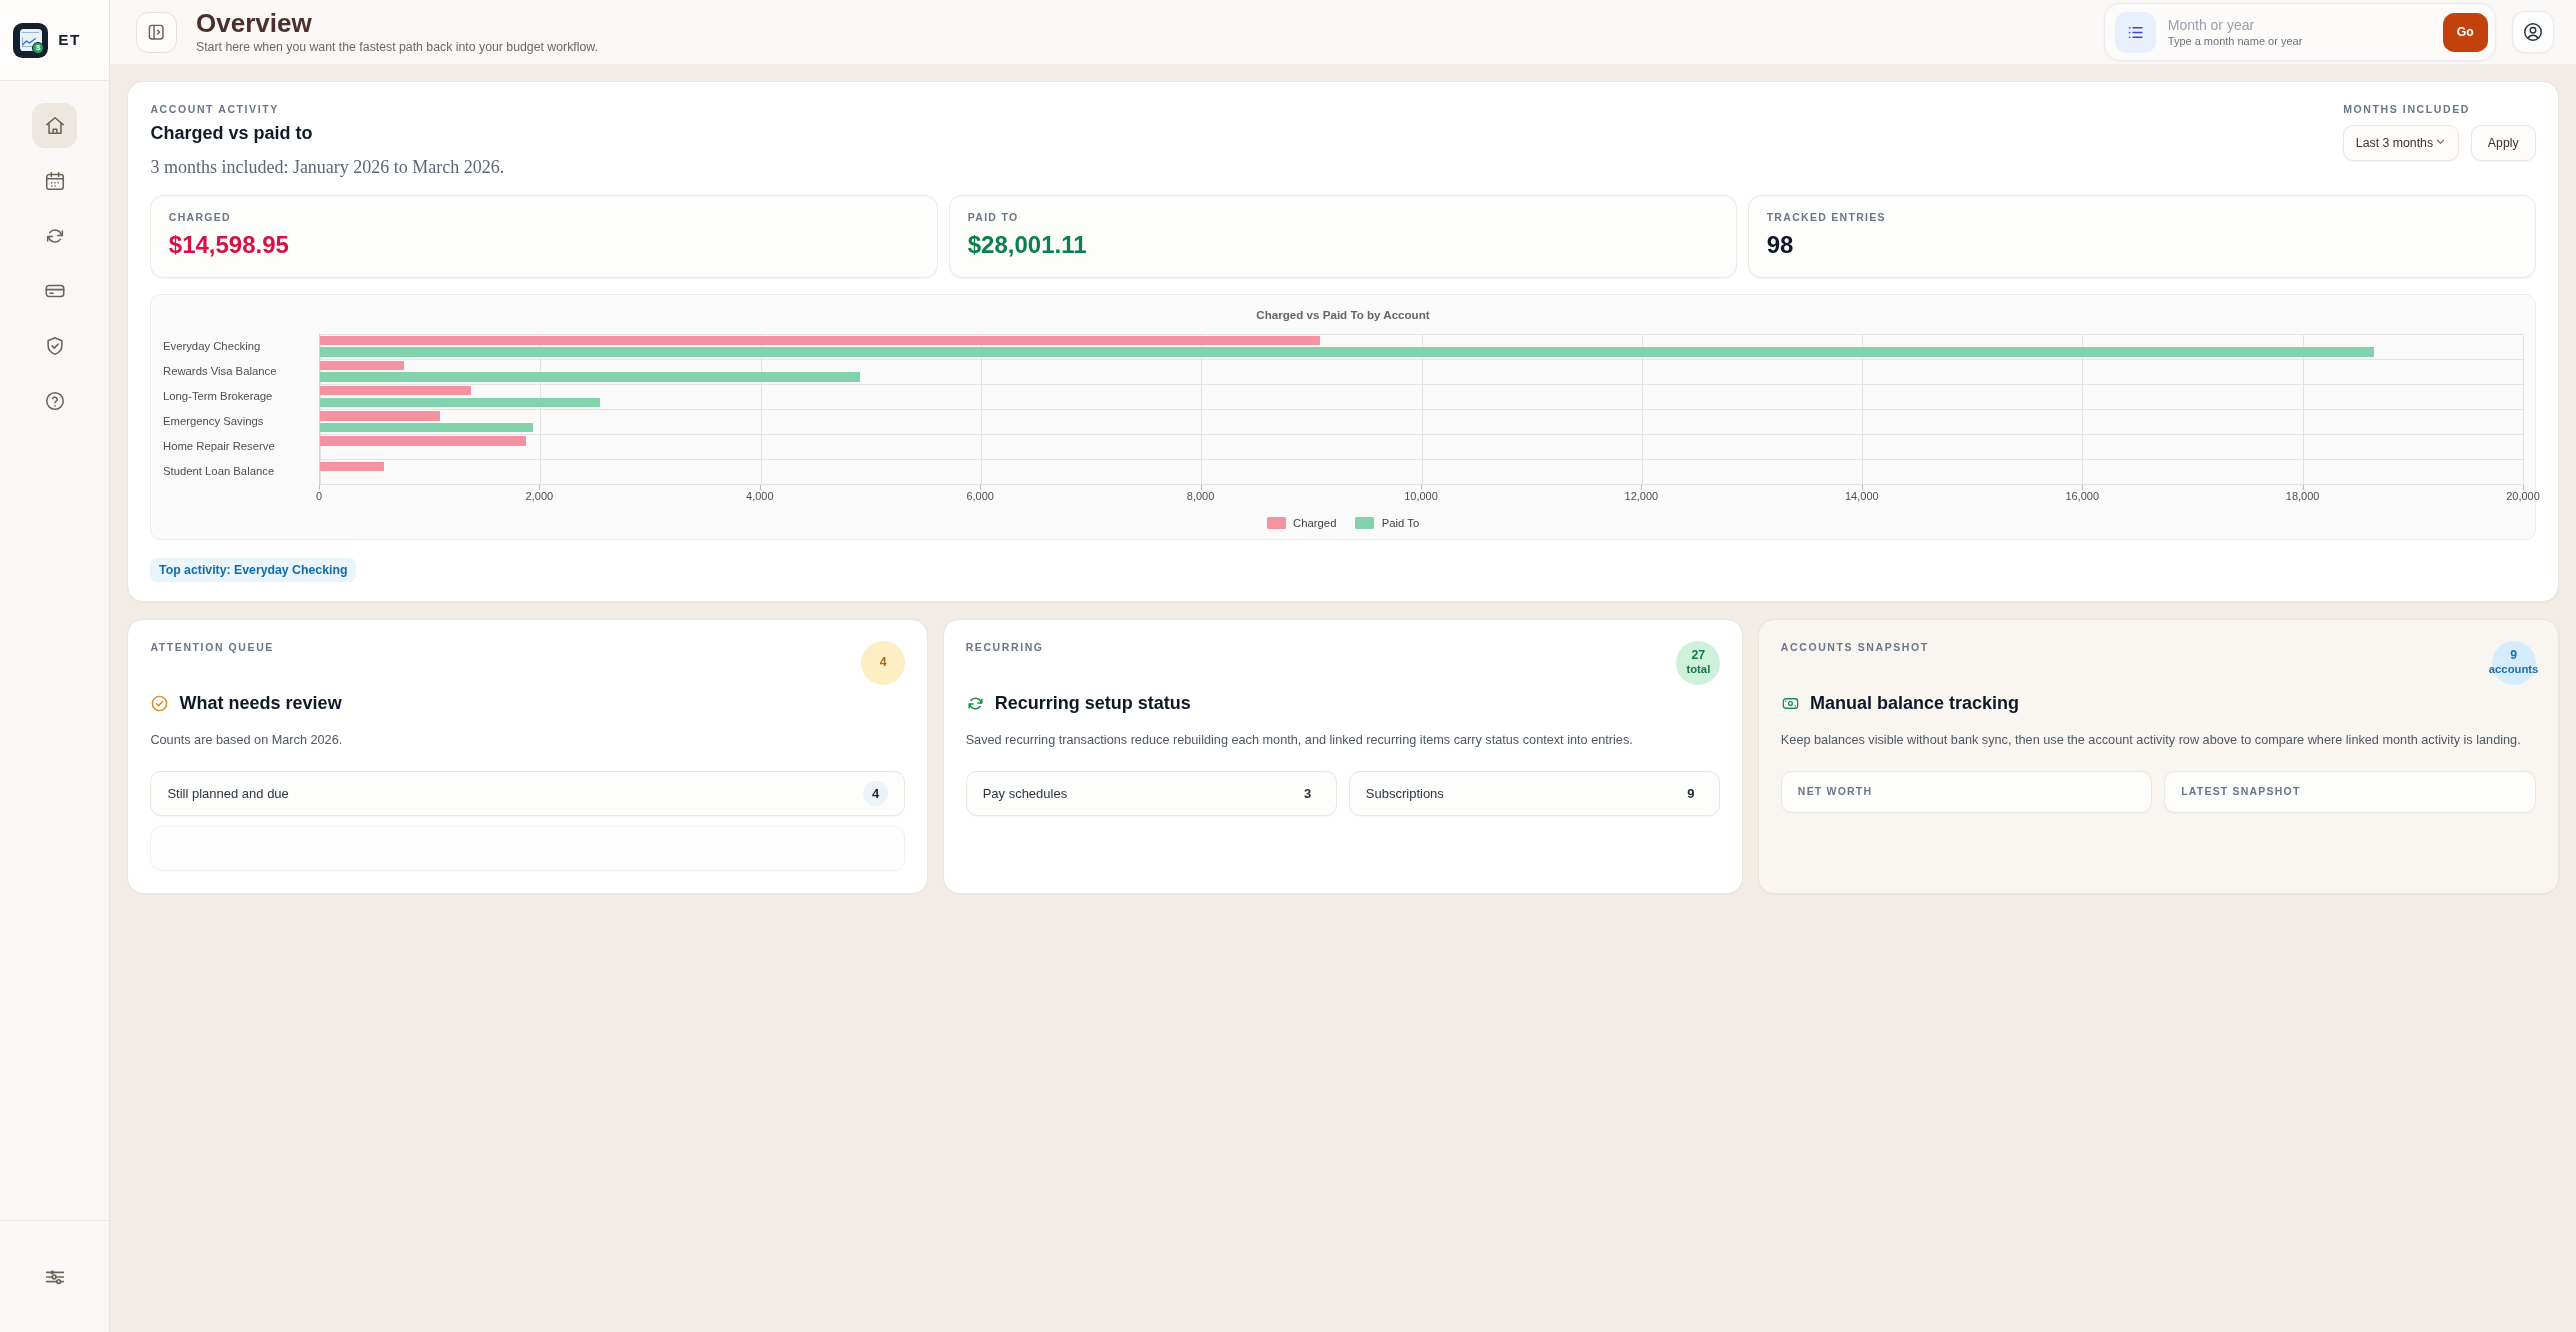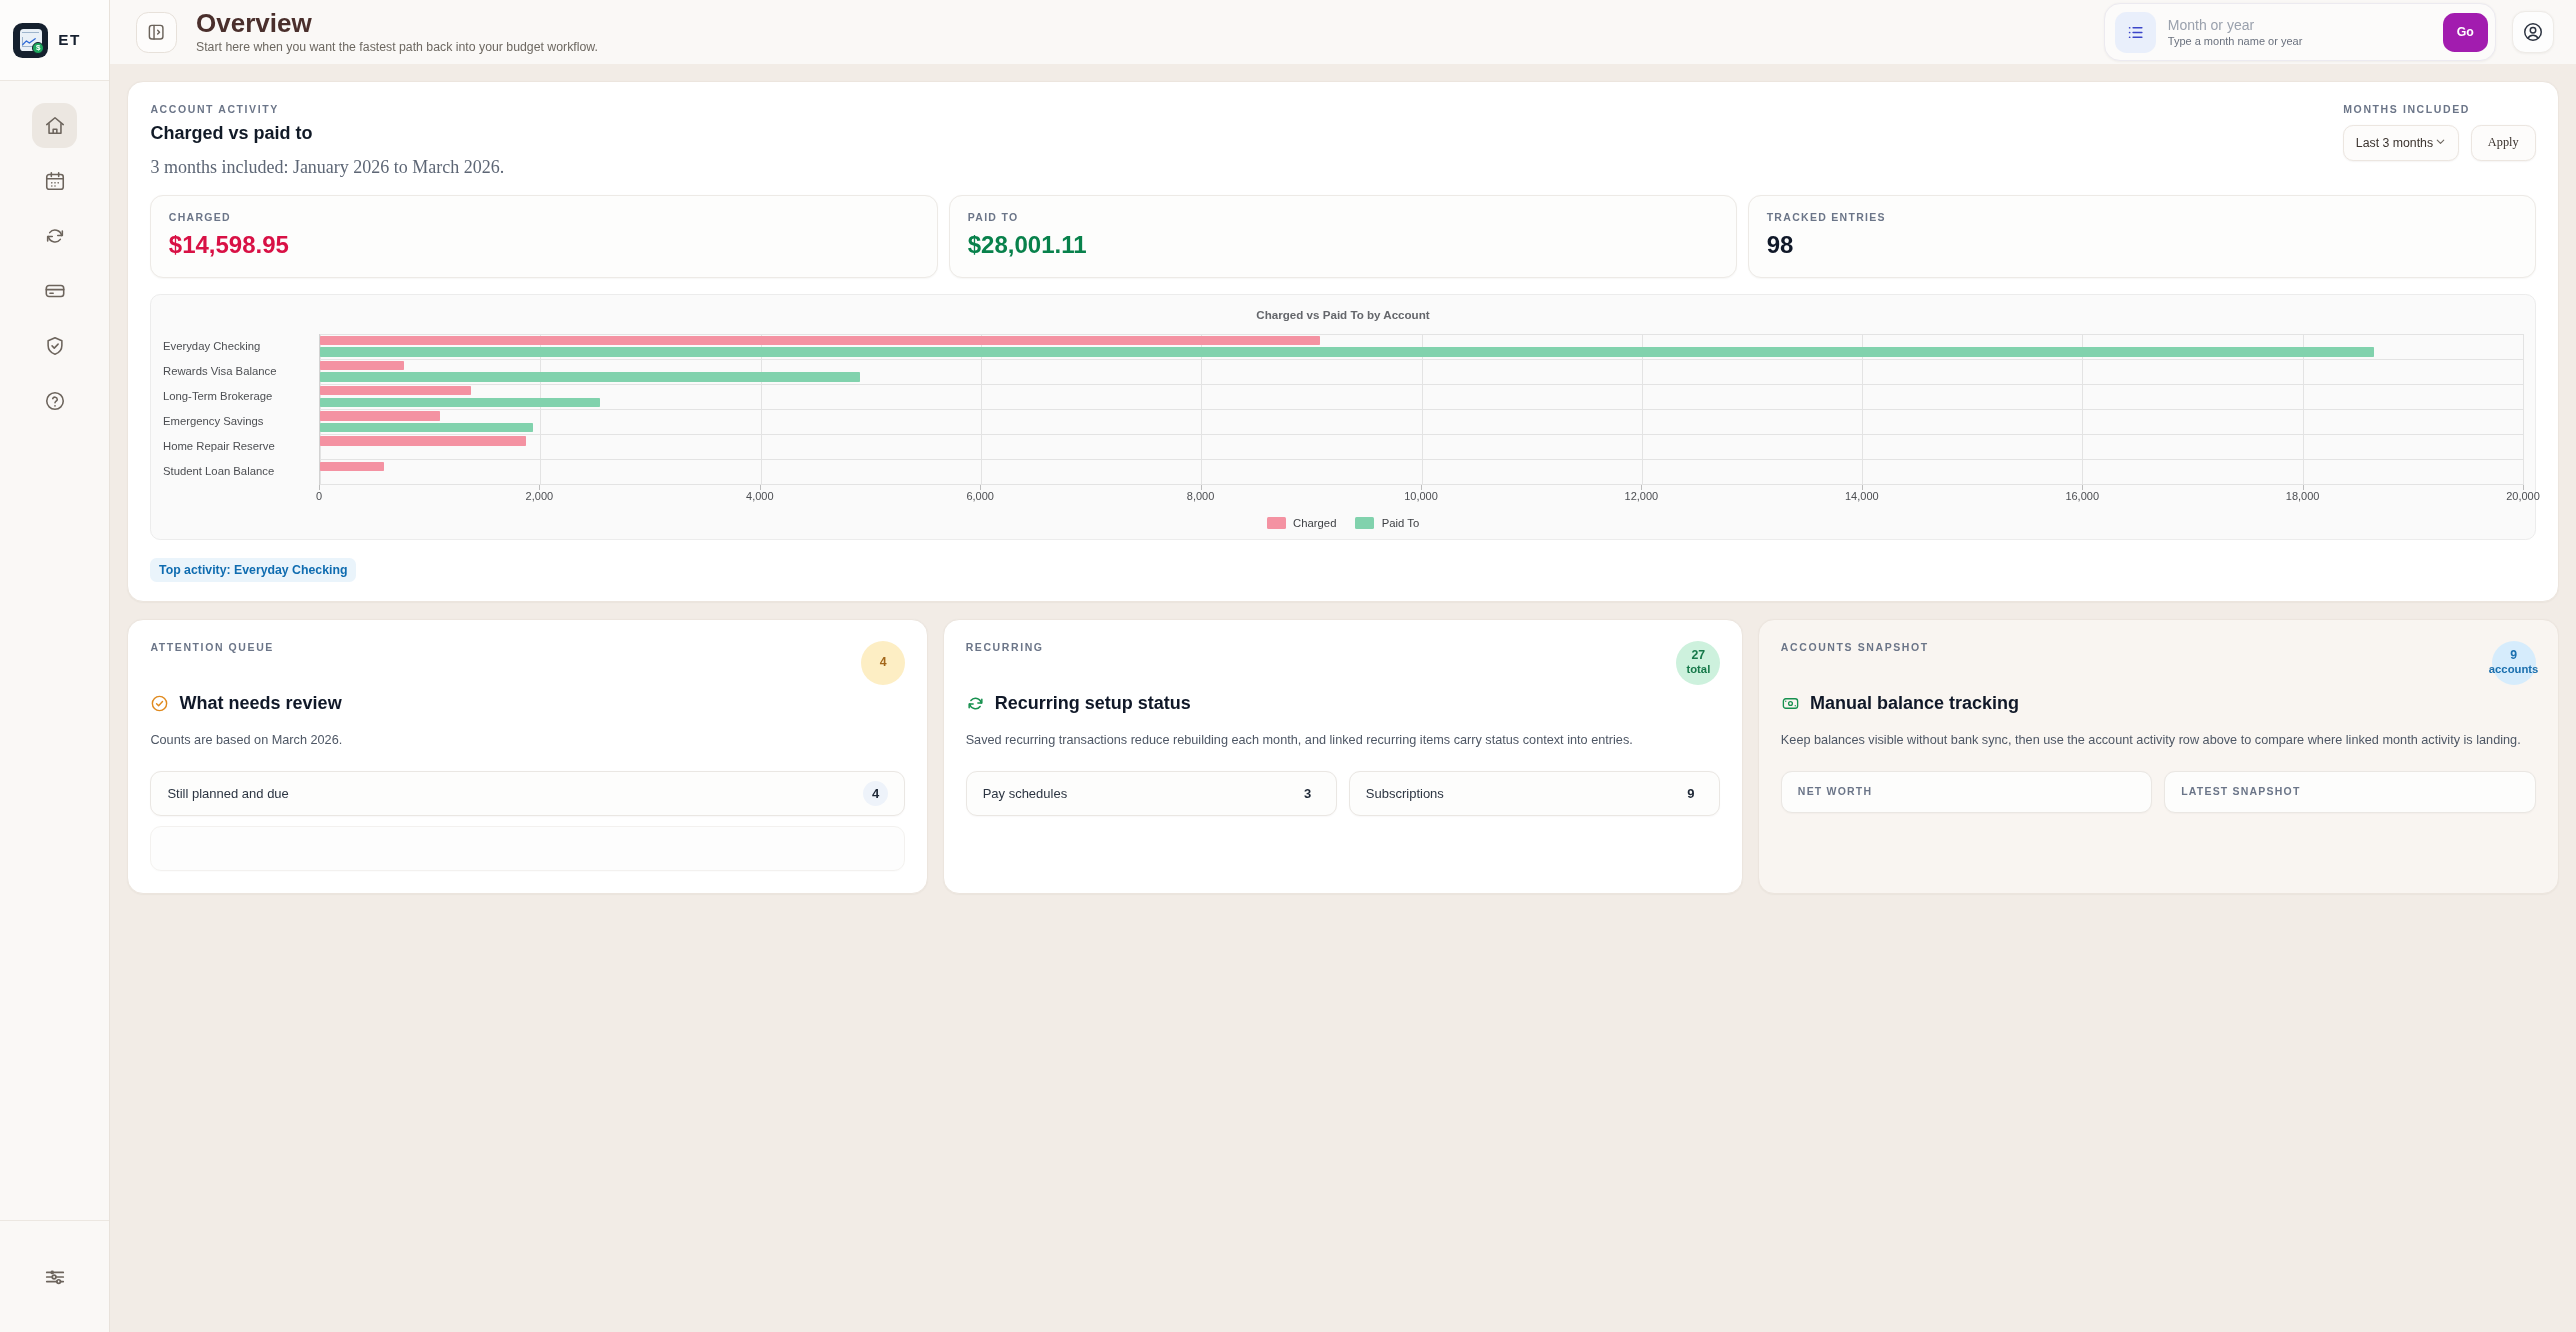--- a/index.html
+++ b/index.html
@@ -99,21 +99,21 @@
   }
   .search-ico {
     width: 41px; height: 41px; border-radius: 11.6px; background: #e9effb;
     display: flex; align-items: center; justify-content: center; flex: 0 0 41px;
     color: #3b45c9;
   }
   .search-texts { display: flex; flex-direction: column; gap: 2.2px; flex: 1; min-width: 0; }
   .search-ph { font-size: 14px; color: #9aa1ad; }
   .search-hint { font-size: 11px; color: #6a717e; }
   .go-btn {
-    background: #a21caf; color: #fff; border: none;
+    background: #c2410c; color: #fff; border: none;
     width: 45px; height: 39px; border-radius: 11.6px;
     font-size: 12.3px; font-weight: 600; cursor: pointer; flex: 0 0 45px;
   }
   .avatar-btn {
     width: 42px; height: 42px; border-radius: 13px; background: #fdfdfd;
     border: 0.7px solid #eeebe7;
     display: flex; align-items: center; justify-content: center;
     color: #2c3340; cursor: pointer; flex: 0 0 42px;
     box-shadow: 0 0.7px 2.2px rgba(40,30,20,.05);
   }
@@ -144,21 +144,21 @@
     display: flex; align-items: center; padding: 0 11.6px;
     font-size: 12.3px; color: #3b332e; cursor: pointer;
     box-shadow: 0 0.7px 1.5px rgba(60,45,30,.05);
   }
   .select-box .chev { margin-left: auto; color: #6d6760; }
   .apply-btn {
     height: 36px; padding: 0 16px; border-radius: 10.2px;
     background: #fdfcfb; border: 0.7px solid #ece6e0;
     font-size: 12.3px; color: #3b332e; cursor: pointer;
     box-shadow: 0 0.7px 1.5px rgba(60,45,30,.05);
-    font-family: Liberation Serif, serif;
+    font-family: Liberation Sans, sans-serif;
   }
 
   .stat-row { display: flex; gap: 11.6px; margin-top: 17.4px; }
   .stat {
     flex: 1; background: #fdfdfc; border: 0.7px solid #edeae6;
     border-radius: 13px; padding: 14.5px 17.4px 17.4px 17.4px;
     box-shadow: 0 0.7px 1.5px rgba(60,45,30,.04);
   }
   .stat-label { font-size: 10.5px; font-weight: 700; letter-spacing: 1.3px; color: #6b7588; }
   .stat-value { font-size: 24px; font-weight: 700; margin-top: 8.7px; }

